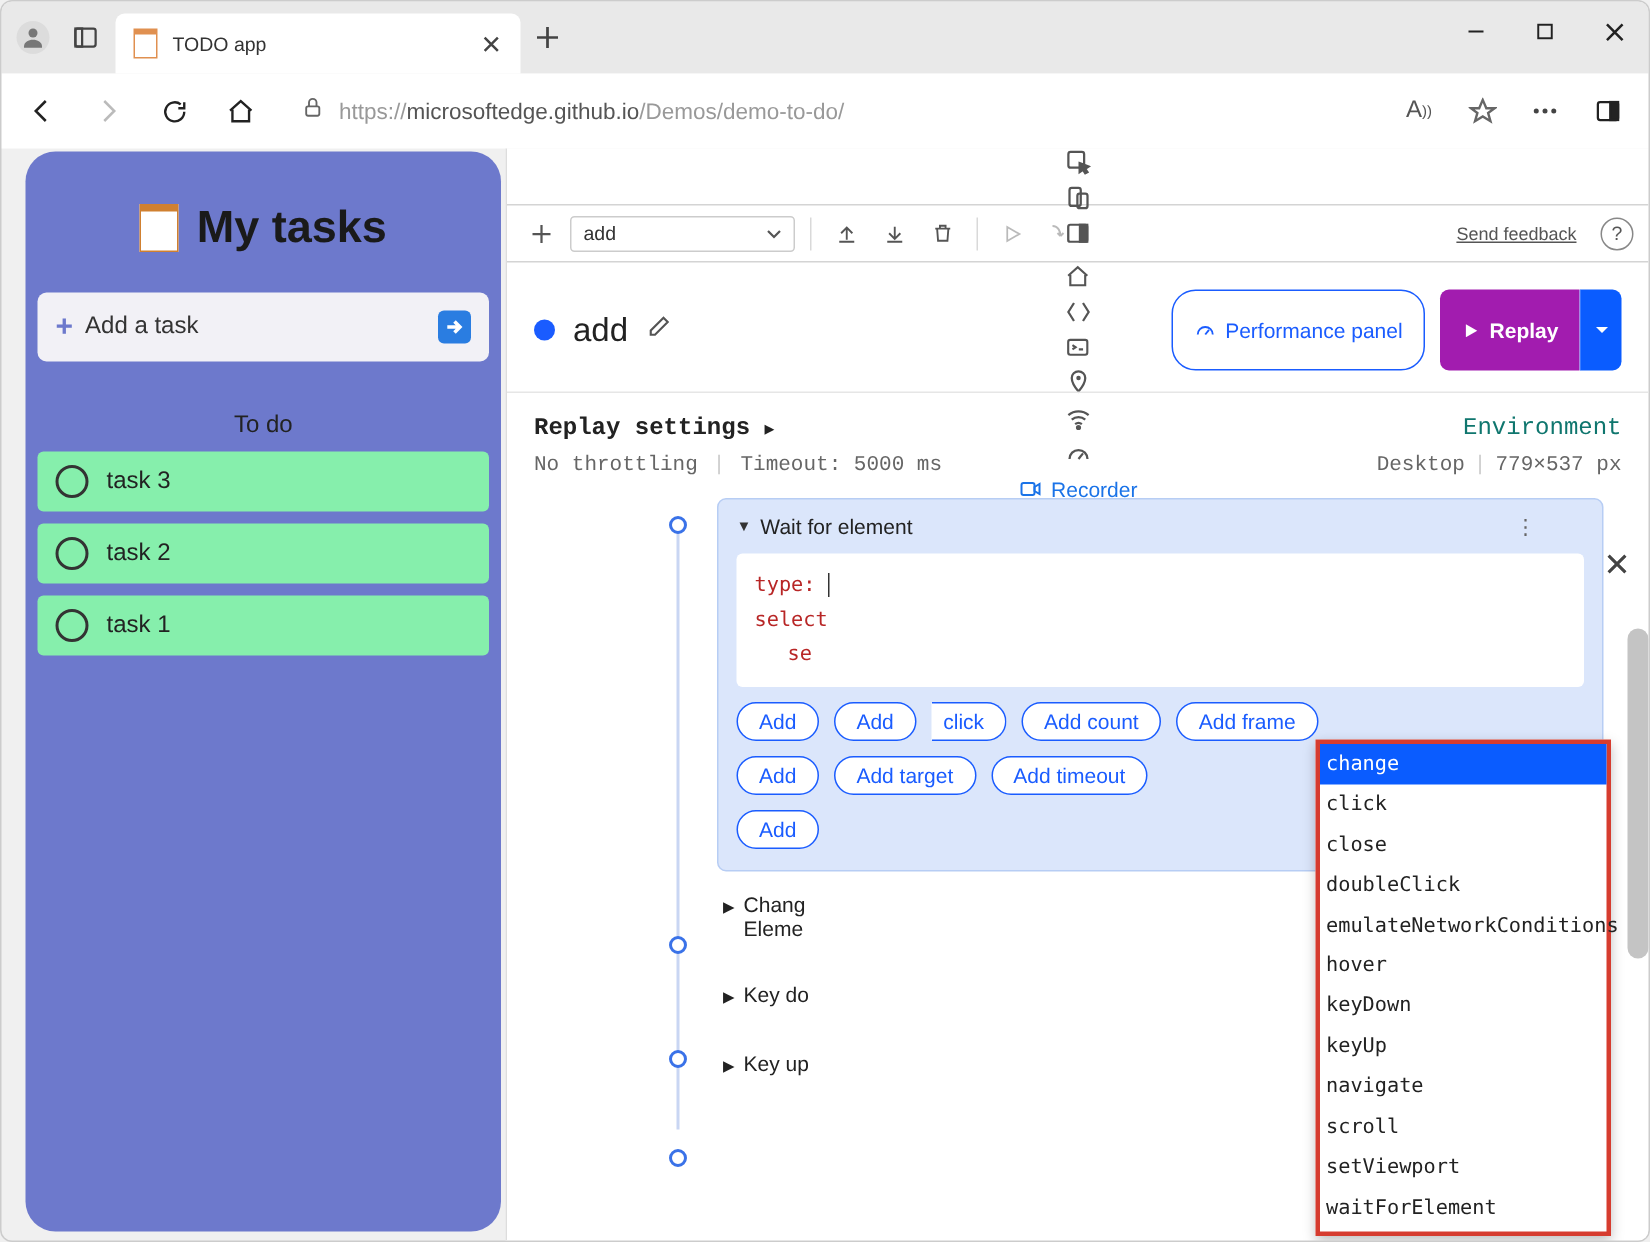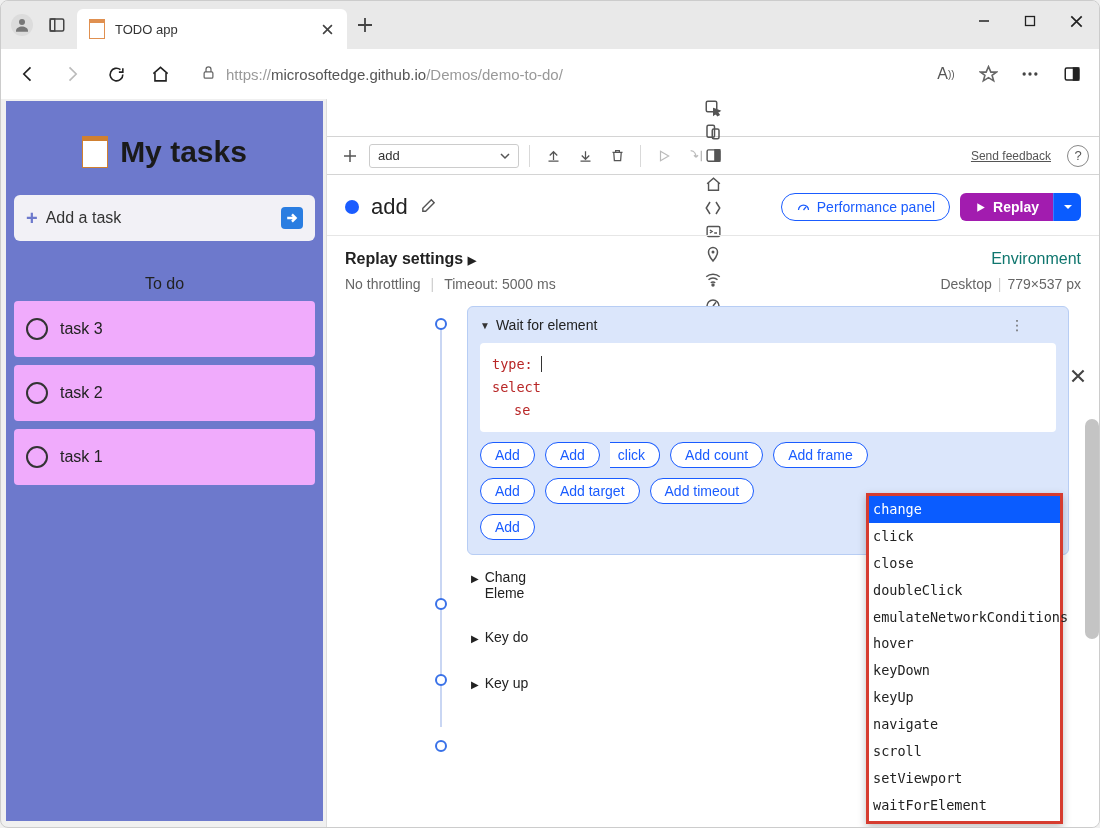--- a/index.html
+++ b/index.html
@@ -25,30 +25,30 @@
   .nav-btn.disabled { color: #bbb; }
   .addrbar { flex: 1; height: 36px; border-radius: 18px; display:flex; align-items:center; padding: 0 14px; gap: 10px; color:#555; }
   .addrbar .lock { color:#666; }
   .addrbar .url { font-size: 15px; }
   .addrbar .dim { color: #999; }
   .right-icons { display:flex; gap: 8px; align-items:center; }
   .right-icons .nav-btn { color:#555; }
 
   
   .page { display: flex; height: calc(100% - 98px); }
-  .app { width: 317px; background: #6d79cc; padding: 8px; border-radius: 0; margin: 2px 3px 6px 5px; }
+  .app { width: 317px; background: #6d79cc; padding: 8px; border-radius: 20px; margin: 2px 3px 6px 16px; }
   .app-title { display:flex; align-items:center; justify-content:center; gap:12px; padding: 26px 0 26px 0; }
   .app-title .clip { width:26px; height:32px; background:#fff; border:1px solid #d08030; border-top:5px solid #d08030; }
   .app-title h1 { font-size: 30px; font-weight: 700; color:#1a1a1a; }
   .add-task { background:#f2f1f6; border-radius:6px; height:46px; display:flex; align-items:center; padding:0 12px; gap:8px; color:#333; font-size:16px; margin-bottom: 26px;}
   .add-task .plus { color:#6d79cc; font-size:20px; font-weight:600; }
   .arrow-chip { margin-left:auto; width:22px; height:22px; border-radius:4px; background:#2a7de1; display:flex;align-items:center;justify-content:center; color:#fff;}
   .section-label { text-align:center; color:#222; font-size:16px; padding:8px 0; }
   .tasks { display:flex; flex-direction:column; gap:8px; }
-  .task { background:#f0abfc; border-radius:4px; height:56px; display:flex; align-items:center; padding:0 12px; gap:12px; }
+  .task { background:#86efac; border-radius:4px; height:40px; display:flex; align-items:center; padding:0 12px; gap:12px; }
   .task .circle { width:22px; height:22px; border:2px solid #333; border-radius:50%; }
   .task .label { font-size:16px; color:#222; }
 
   
   .devtools { flex: 1; background:#fff; border-left:1px solid #ddd; display:flex; flex-direction:column; position:relative; }
   .dt-tabbar { height:38px; border-bottom:1px solid #d4d4d4; display:flex; align-items:center; padding:0 8px; gap:6px;flex-direction:column; }
   .dt-ico { width:26px; height:26px; display:flex;align-items:center;justify-content:center; color:#5a5a5a; }
   .dt-sep { width:1px; height:22px; background:#d9d9d9; margin:0 4px; }
   .dt-tab { height:37px; display:flex; align-items:center; gap:6px; padding:0 12px; font-size:14px; color:#333; }
   .dt-tab.active { border-bottom:3px solid #1a73e8; color:#1a73e8; }
@@ -58,25 +58,25 @@
   .select-box { width:150px; height:24px; border:1px solid #ccc; border-radius:3px; display:flex; align-items:center; padding:0 8px; font-size:13px; color:#333; justify-content:space-between;}
   .dt-toolbar2 .spacer { flex:1; }
   .feedback { font-size:12px; color:#555; text-decoration:underline; margin-right:10px; }
   .help-c { width:22px; height:22px; border:1.5px solid #888; border-radius:50%; display:flex;align-items:center;justify-content:center; font-size:13px; color:#555;}
 
   .dt-header { padding: 18px 18px 14px; display:flex; align-items:center; gap:12px; border-bottom:1px solid #e6e6e6;}
   .rec-dot { width:14px; height:14px; border-radius:50%; background:#1a5cff; }
   .rec-name { font-size:22px; color:#222; }
   .pencil { color:#555; }
   .dt-header .right-btns { margin-left:auto; display:flex; gap:10px; }
-  .btn-outline { border:1.5px solid #1a5cff; color:#1a5cff; border-radius:16px; padding:5px 14px; font-size:14px; display:flex; align-items:center; gap:6px; background:#fff;}
+  .btn-outline { border:1.5px solid #1a5cff; color:#1a5cff; border-radius:16px; padding:18px 14px; font-size:14px; display:flex; align-items:center; gap:6px; background:#fff;}
   .btn-primary { background:#a21caf; color:#fff; border-radius:6px 0 0 6px; padding:6px 14px; font-size:14px; font-weight:600; display:flex; align-items:center; gap:6px; border:none;justify-content:center;}
   .btn-drop { background:#0a5cff; color:#fff; border-radius:0 6px 6px 0; width:28px; display:flex;align-items:center;justify-content:center; border-left:1px solid #3a7cff;}
 
-  .dt-settings { padding: 14px 18px 4px; display:flex; justify-content:space-between; }
+  .dt-settings { padding: 14px 18px 4px; display:flex; justify-content:space-between;font-family:Liberation Mono, monospace; }
   .rs-title { font-size:16px; color:#222; font-weight:600; }
   .rs-sub { font-size:14px; color:#666; margin-top:8px; display:flex; gap:10px; }
   .rs-sub .bar { color:#ccc; }
   .env-title { font-size:16px; color:#0f766e;}
   .env-sub { font-size:14px; color:#666; margin-top:8px; text-align:right;}
   .env-sub .bar { color:#ccc; margin:0 6px; }
 
   .steps { padding: 10px 0 20px 100px; position:relative; }
   .timeline { position:absolute; left:113px; top:28px; bottom:0; width:2px; background:#c9d6f3; }
   .tl-dot { position:absolute; left:108px; width:12px; height:12px; border-radius:50%; background:#fff; border:2px solid #3a72e8; }

